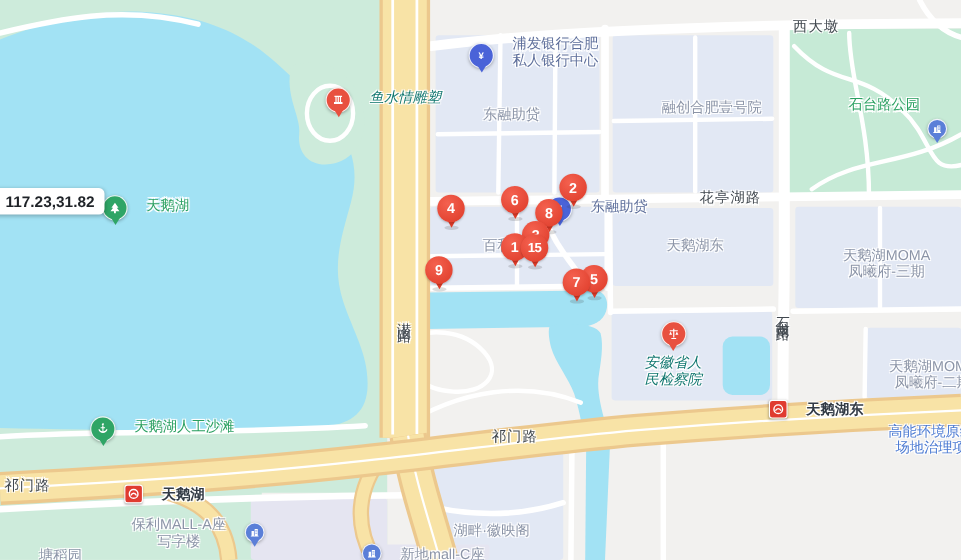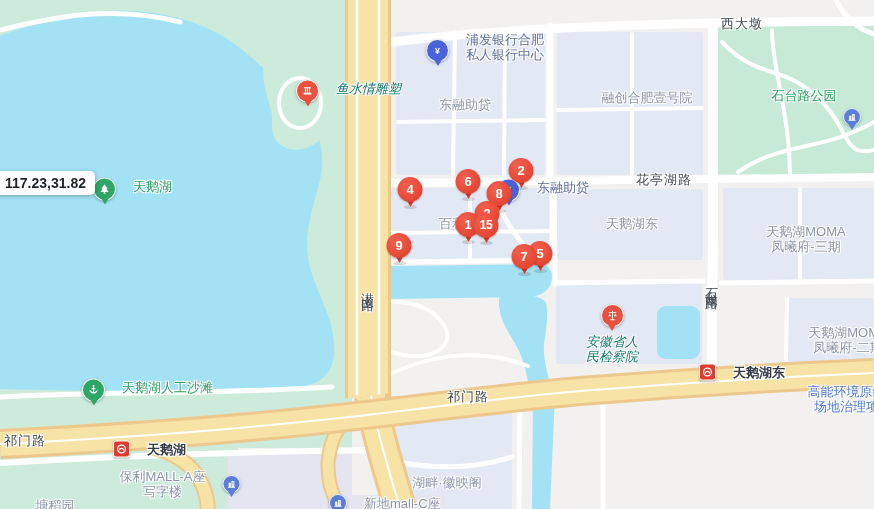--- a/index.html
+++ b/index.html
@@ -239,21 +239,21 @@
         <span class="poi-text">天鹅湖MOMA
 凤曦府-三期</span>
       </div>
       <div class="poi text c-gray" style="left: 848px; top: 340px; transform: translate(-50%, -50%);">
         <span class="poi-text">天鹅湖MOMA
 凤曦府-二期</span>
       </div>
       <div class="poi text c-gray" style="left: 452px; top: 223px; transform: translate(-50%, -50%);">
         <span class="poi-text">百和</span>
       </div>
-      <div class="poi pin-top c-red" style="left: 612px; top: 304px; transform: translateX(-50%);">
+      <div class="poi pin-top c-red" style="left: 612px; top: 292px; transform: translateX(-50%);">
         <span class="pin pin-red">
           <svg viewBox="0 0 12 12">
             <use href="#sym-scales"></use>
           </svg>
         </span>
         <span class="poi-text">安徽省人
 民检察院</span>
       </div>
       <div class="poi metro c-dark" style="left: 699px; top: 372px; transform: translateY(-50%);">
         <span class="metro-badge">

